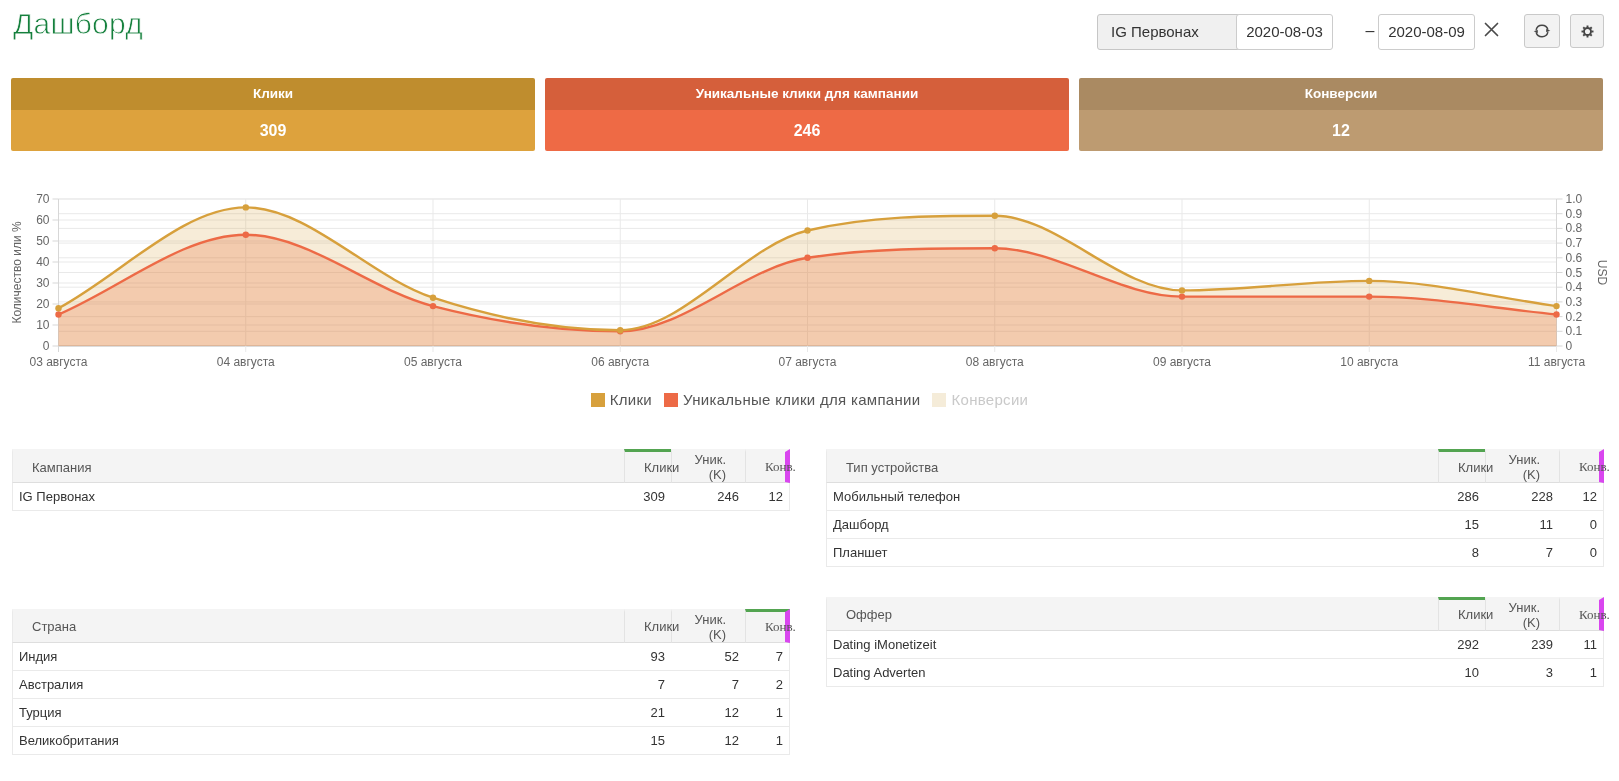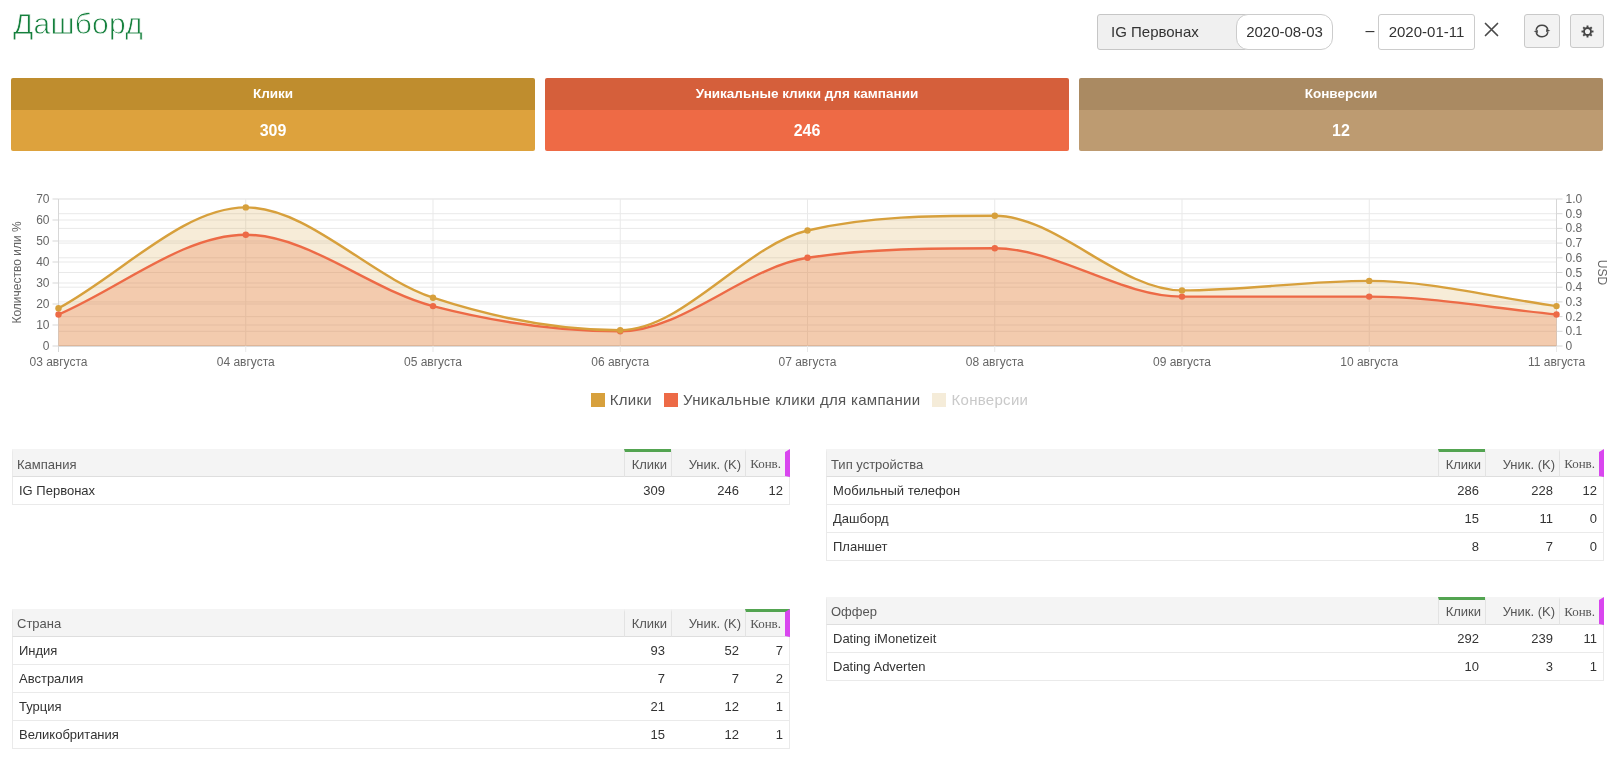--- a/index.html
+++ b/index.html
@@ -12,35 +12,35 @@
 .card { position:absolute; top:78px; width:524px; border-radius:2px; overflow:hidden; color:#fff; text-align:center; }
 .card .hd { height:32px; line-height:32px; font-size:13.5px; font-weight:bold; }
 .card .bd { height:41px; line-height:41px; font-size:16px; font-weight:bold; }
 .chart { position:absolute; left:0; top:185px; }
 .tick { font-size:12px; fill:#666; font-family:"Liberation Sans",sans-serif; }
 .legend { position:absolute; left:0; top:391px; width:1619px; display:flex; justify-content:center; align-items:center; }
 .legend .it { display:flex; align-items:center; margin:0 6px; font-size:15px; letter-spacing:0.3px; color:#555; }
 .legend .sw { width:14px; height:14px; margin-right:5px; display:inline-block; }
 .legend .off { color:#c9c9c9; }
 table.dt { position:absolute; width:778px; border-collapse:separate; border-spacing:0; table-layout:fixed; font-size:13px; }
-.dt th { box-sizing:border-box; background:#f4f4f4; color:#555; font-weight:normal; height:28px; border-top:3px solid #f4f4f4; border-left:1px solid #e3e3e3; border-bottom:1px solid #dedede; padding:0 4px; text-align:left; }
+.dt th { box-sizing:border-box; background:#f4f4f4; color:#555; font-weight:normal; height:28px; border-top:3px solid #f4f4f4; border-left:1px solid #e3e3e3; border-bottom:1px solid #dedede; padding:0 19px; text-align:left; }
 .dt th:first-child { border-left:1px solid #eaeaea; }
 .dt th:last-child { border-right:5px solid #d946ef;font-family:Liberation Serif, serif; }
 .dt th:not(:first-child) { text-align:right; }
 .dt th.acc { border-top:3px solid #53a451; }
 .dt td { box-sizing:border-box; height:28px; border-bottom:1px solid #eaeaea; color:#333; padding:0 6px; background:#fff; }
 .dt td:first-child { border-left:1px solid #eaeaea; }
 .dt td:last-child { border-right:1px solid #eaeaea; }
 .dt td.n { text-align:right; }
 </style></head><body>
 <div class="title">Дашборд</div>
 <div class="sel">IG Первонах<span class="arr"></span></div>
-<div class="inp" style="left:1236px;border-radius:12px;">2020-08-03</div>
+<div class="inp" style="left:1236px;">2020-08-03</div>
 <div class="dash">–</div>
-<div class="inp" style="left:1378px;">2020-01-11</div>
+<div class="inp" style="left:1378px;">2020-08-09</div>
 <div class="xbtn"><svg width="15" height="15" viewBox="0 0 15 15">
       <path d="M1.5,1.5 L13.5,13.5 M13.5,1.5 L1.5,13.5" stroke="#4a4a4a" stroke-width="1.7" stroke-linecap="round"></path>
     </svg></div>
 <div class="btn" style="left:1524px;width:36px;">
 <svg width="18" height="18" viewBox="0 0 18 18">
 <g fill="none" stroke="#454545" stroke-width="1.5">
 <path d="M3.1,7.9 A6.1,6.1 0 0 1 14.9,7.7"></path>
 <path d="M14.9,10.1 A6.1,6.1 0 0 1 3.1,10.3"></path>
 </g>
 <path d="M17.3,8.8 L13.1,6.9 L13.3,10.2 Z" fill="#454545"></path>

